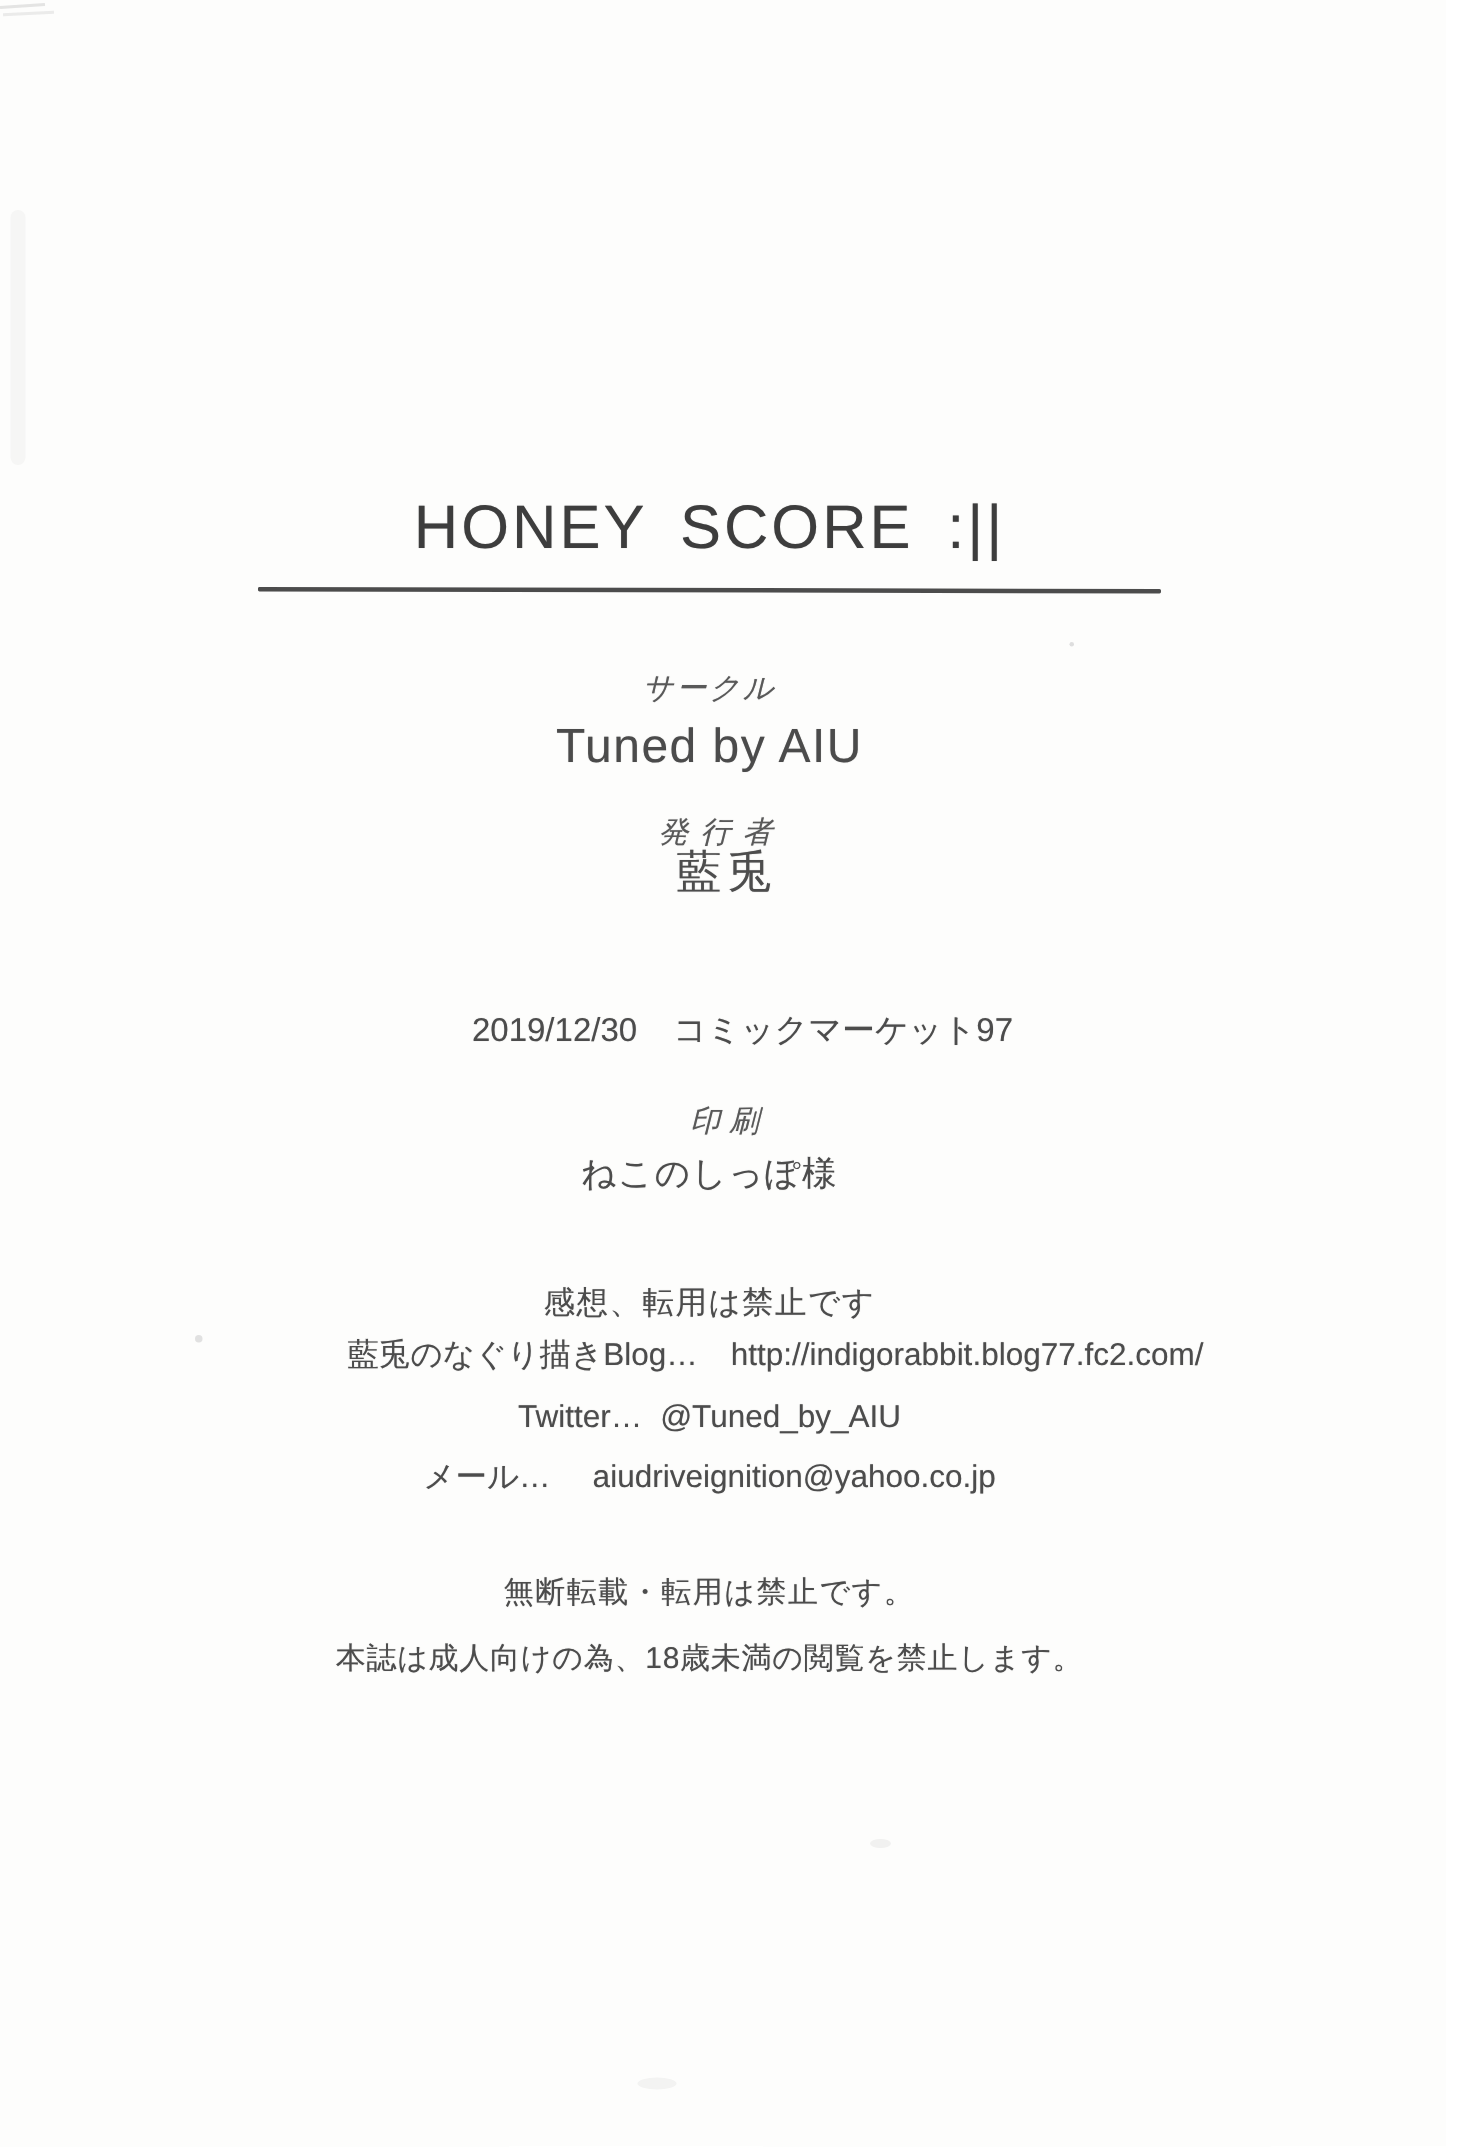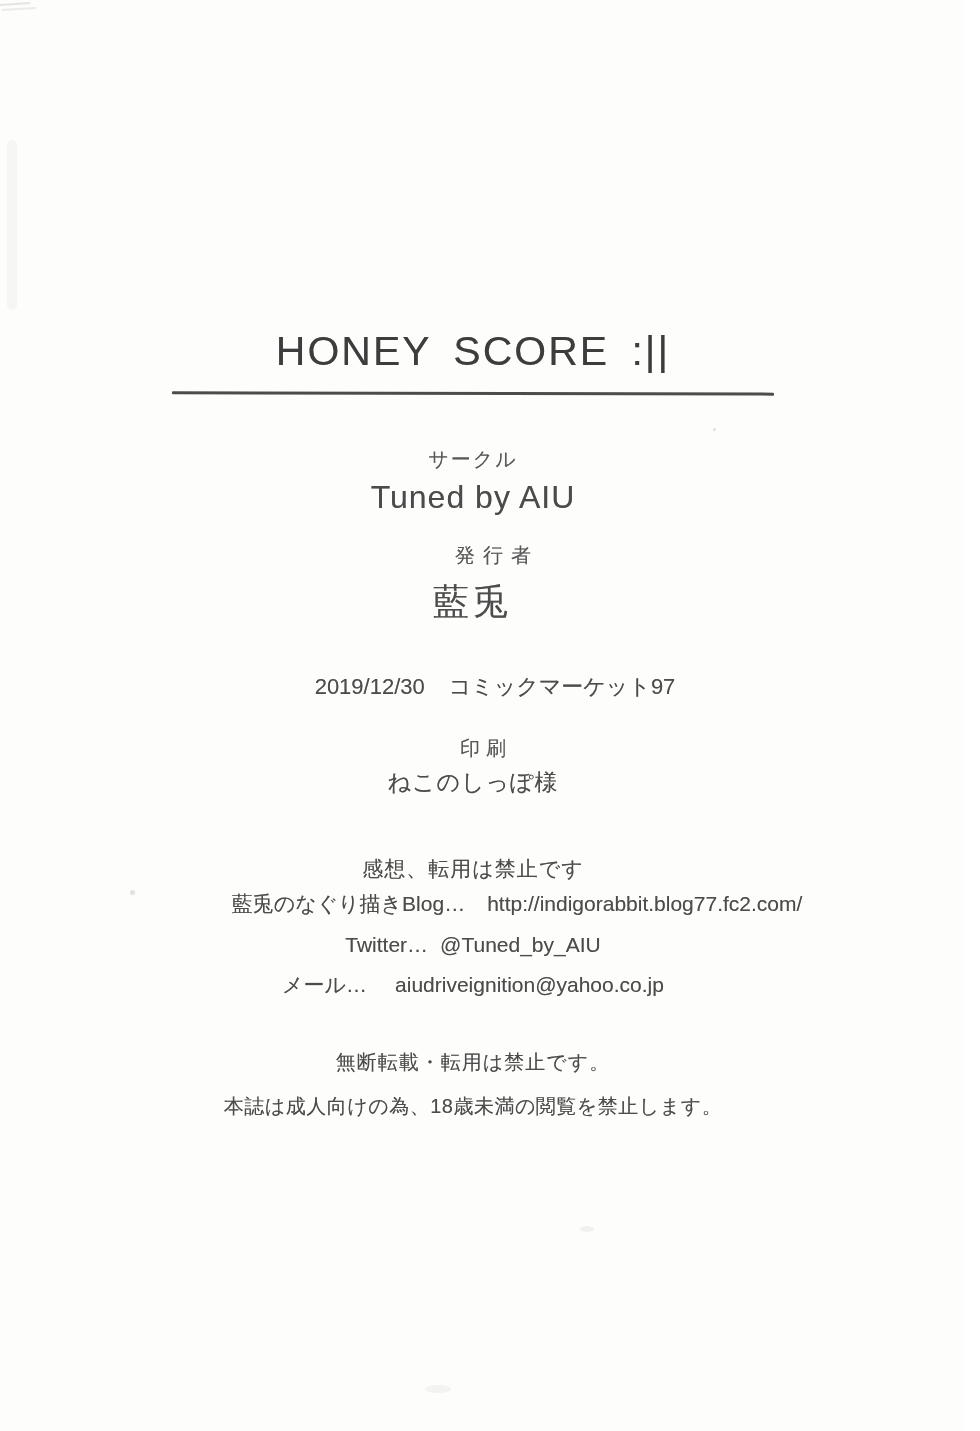--- a/index.html
+++ b/index.html
@@ -43,25 +43,26 @@
     left: 172px;
     width: 602px;
     height: 3px;
     background: #4c4c4c;
     transform: rotate(0.12deg);
     border-radius: 1px;
   }
   .lbl {
     font-size: 20px;
     color: #595959;
+    font-style: italic;
   }
   .circle-label   { top: 447px; letter-spacing: 2px; }
   .circle-name    { top: 478px; font-size: 32px; letter-spacing: 1px; color: #4b4b4b; }
-  .pub-label      { top: 543px; letter-spacing: 8px; padding-left: 24px; }
-  .pub-name       { top: 580px; font-size: 36px; letter-spacing: 4px; padding-left: 0; color: #4d4d4d; }
+  .pub-label      { top: 543px; letter-spacing: 8px; padding-left: 8px; }
+  .pub-name       { top: 564px; font-size: 30px; letter-spacing: 4px; padding-left: 12px; color: #4d4d4d; }
   .date-label     { top: 639px; letter-spacing: 8px; padding-left: 8px; }
   .date-row       { top: 674px; font-size: 22px; gap: 24px; left: 22px; color: #4c4c4c; }
   .printer-label  { top: 736px; letter-spacing: 6px; padding-left: 13px; }
   .printer-name   { top: 769px; font-size: 23px; letter-spacing: 1px; color: #4c4c4c; }
   .contact-head   { top: 856px; font-size: 21px; letter-spacing: 1px; color: #4c4c4c; }
   .blog-row       { top: 891px; font-size: 21px; gap: 22px; color: #4c4c4c; margin-left: 44px; }
   .twitter-row    { top: 932px; font-size: 21px; gap: 12px; color: #4c4c4c; }
   .mail-row       { top: 972px; font-size: 21px; gap: 28px; color: #4c4c4c; }
   .notice-1       { top: 1050px; font-size: 20px; letter-spacing: 1px; color: #4c4c4c; }
   .notice-2       { top: 1094px; font-size: 20px; letter-spacing: 0.5px; color: #4c4c4c; }

